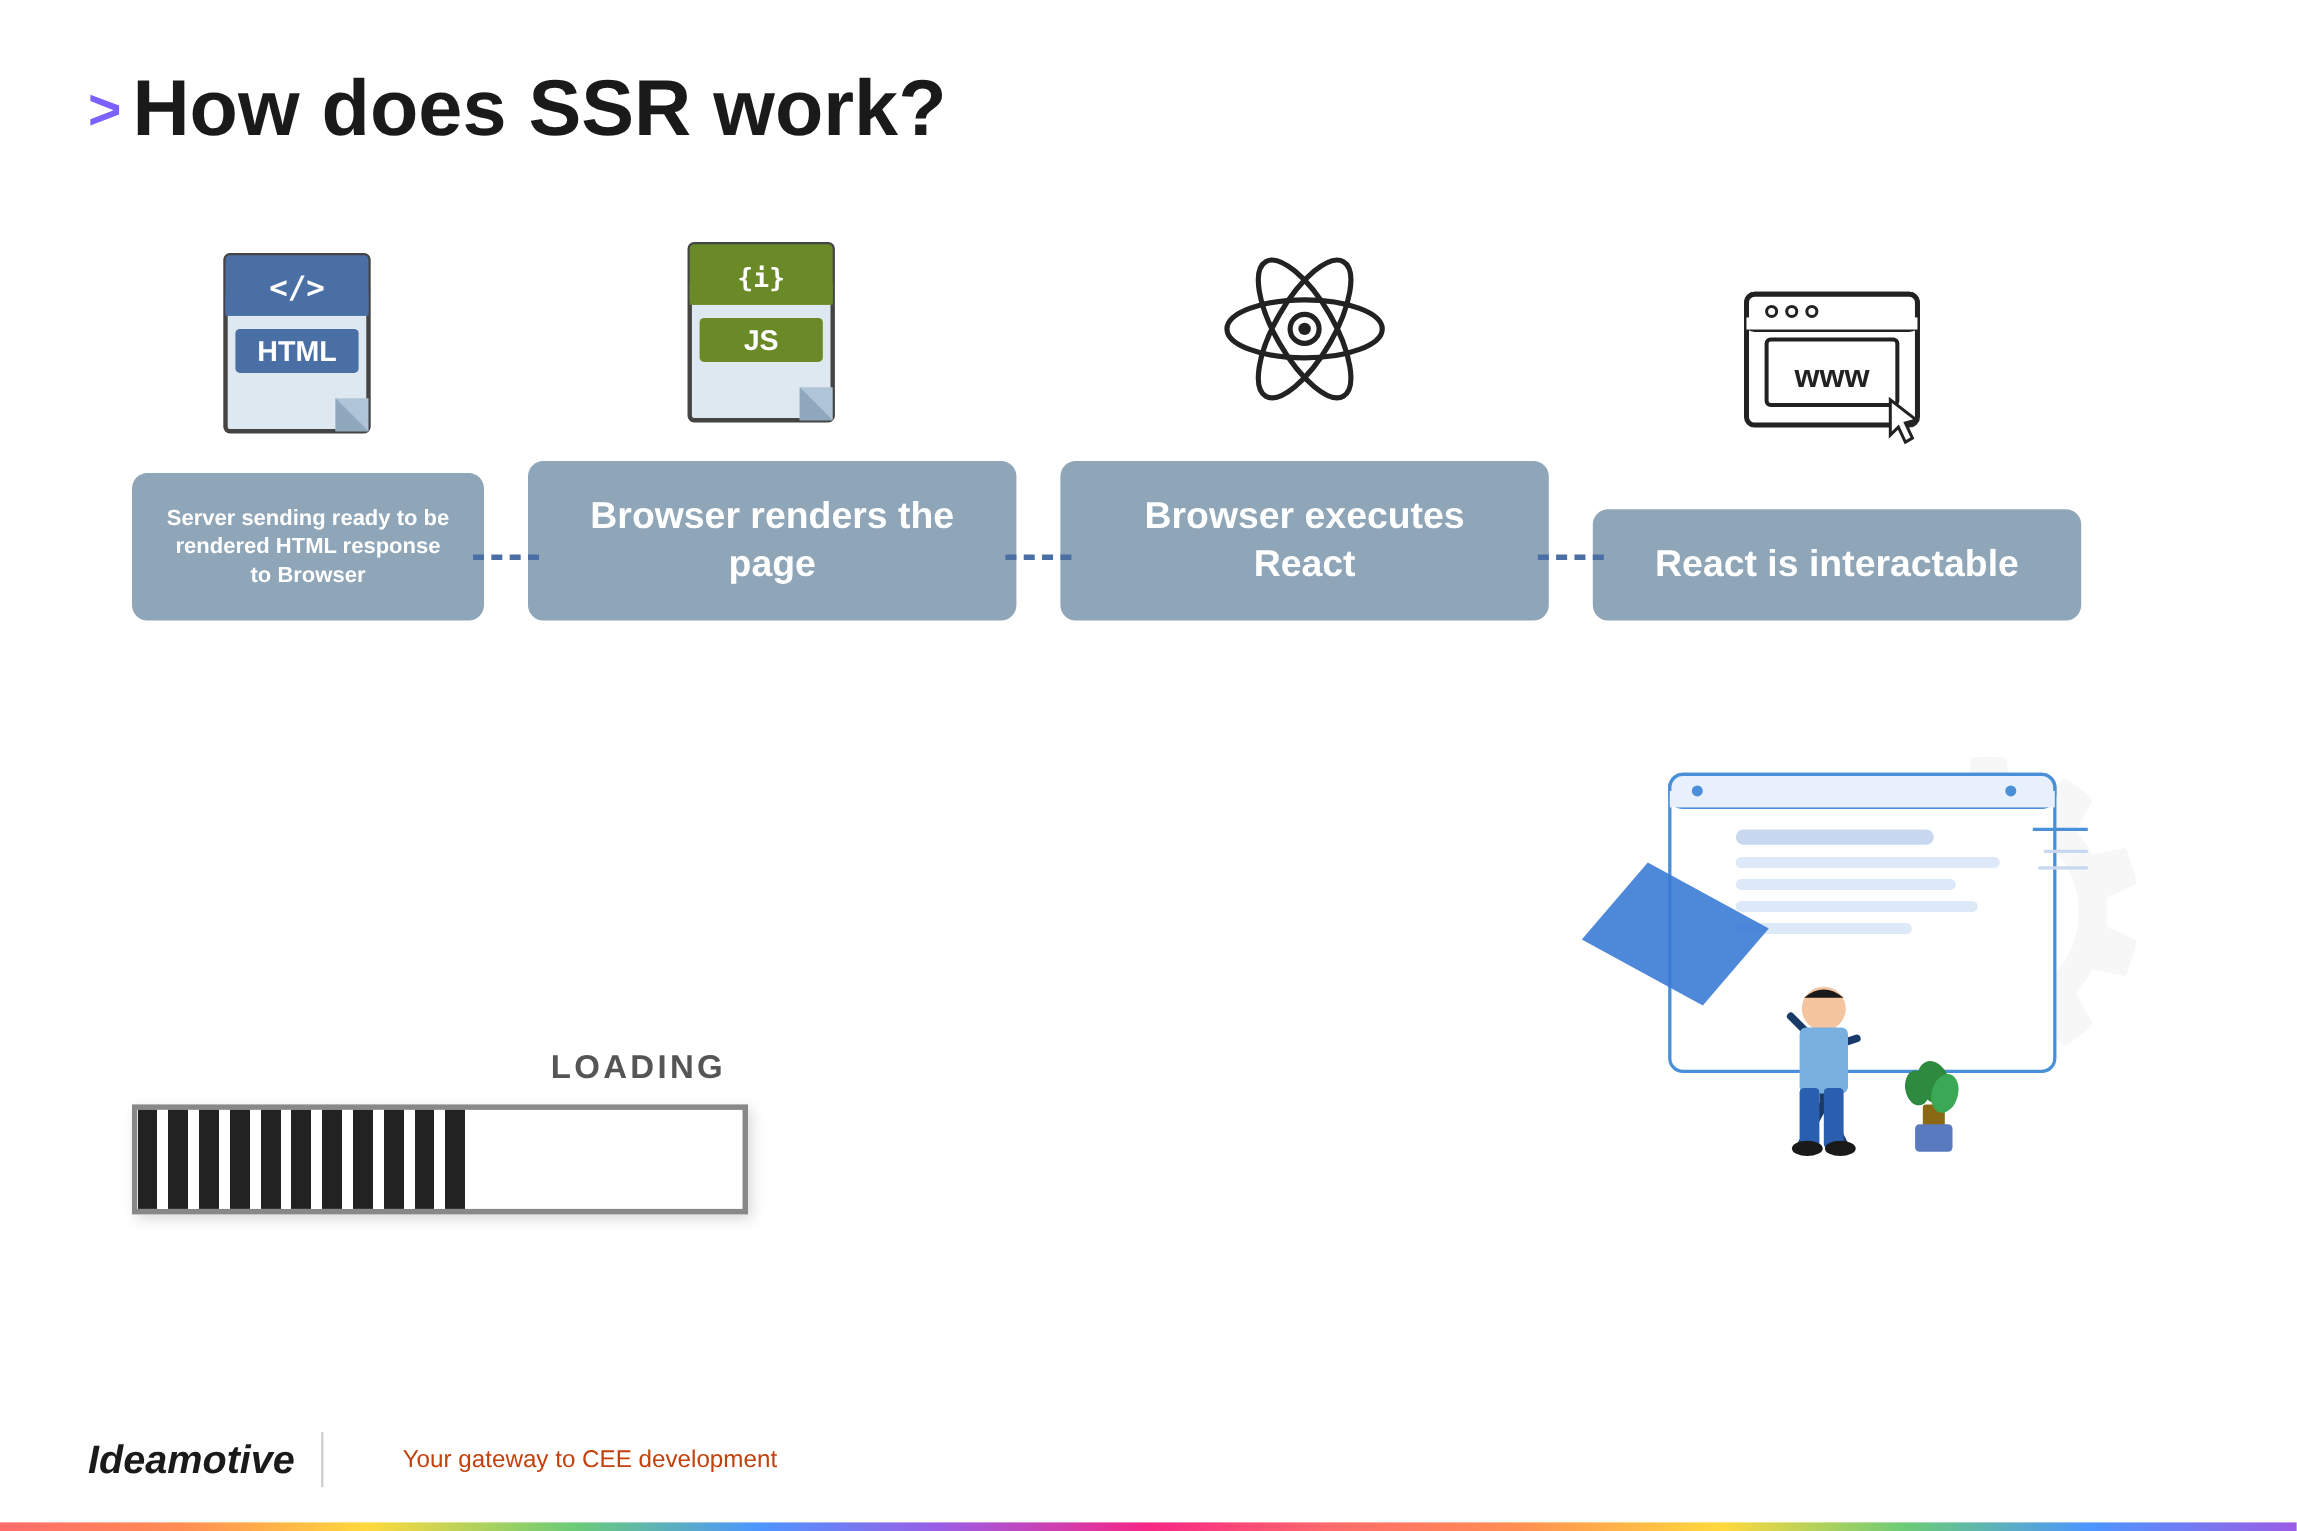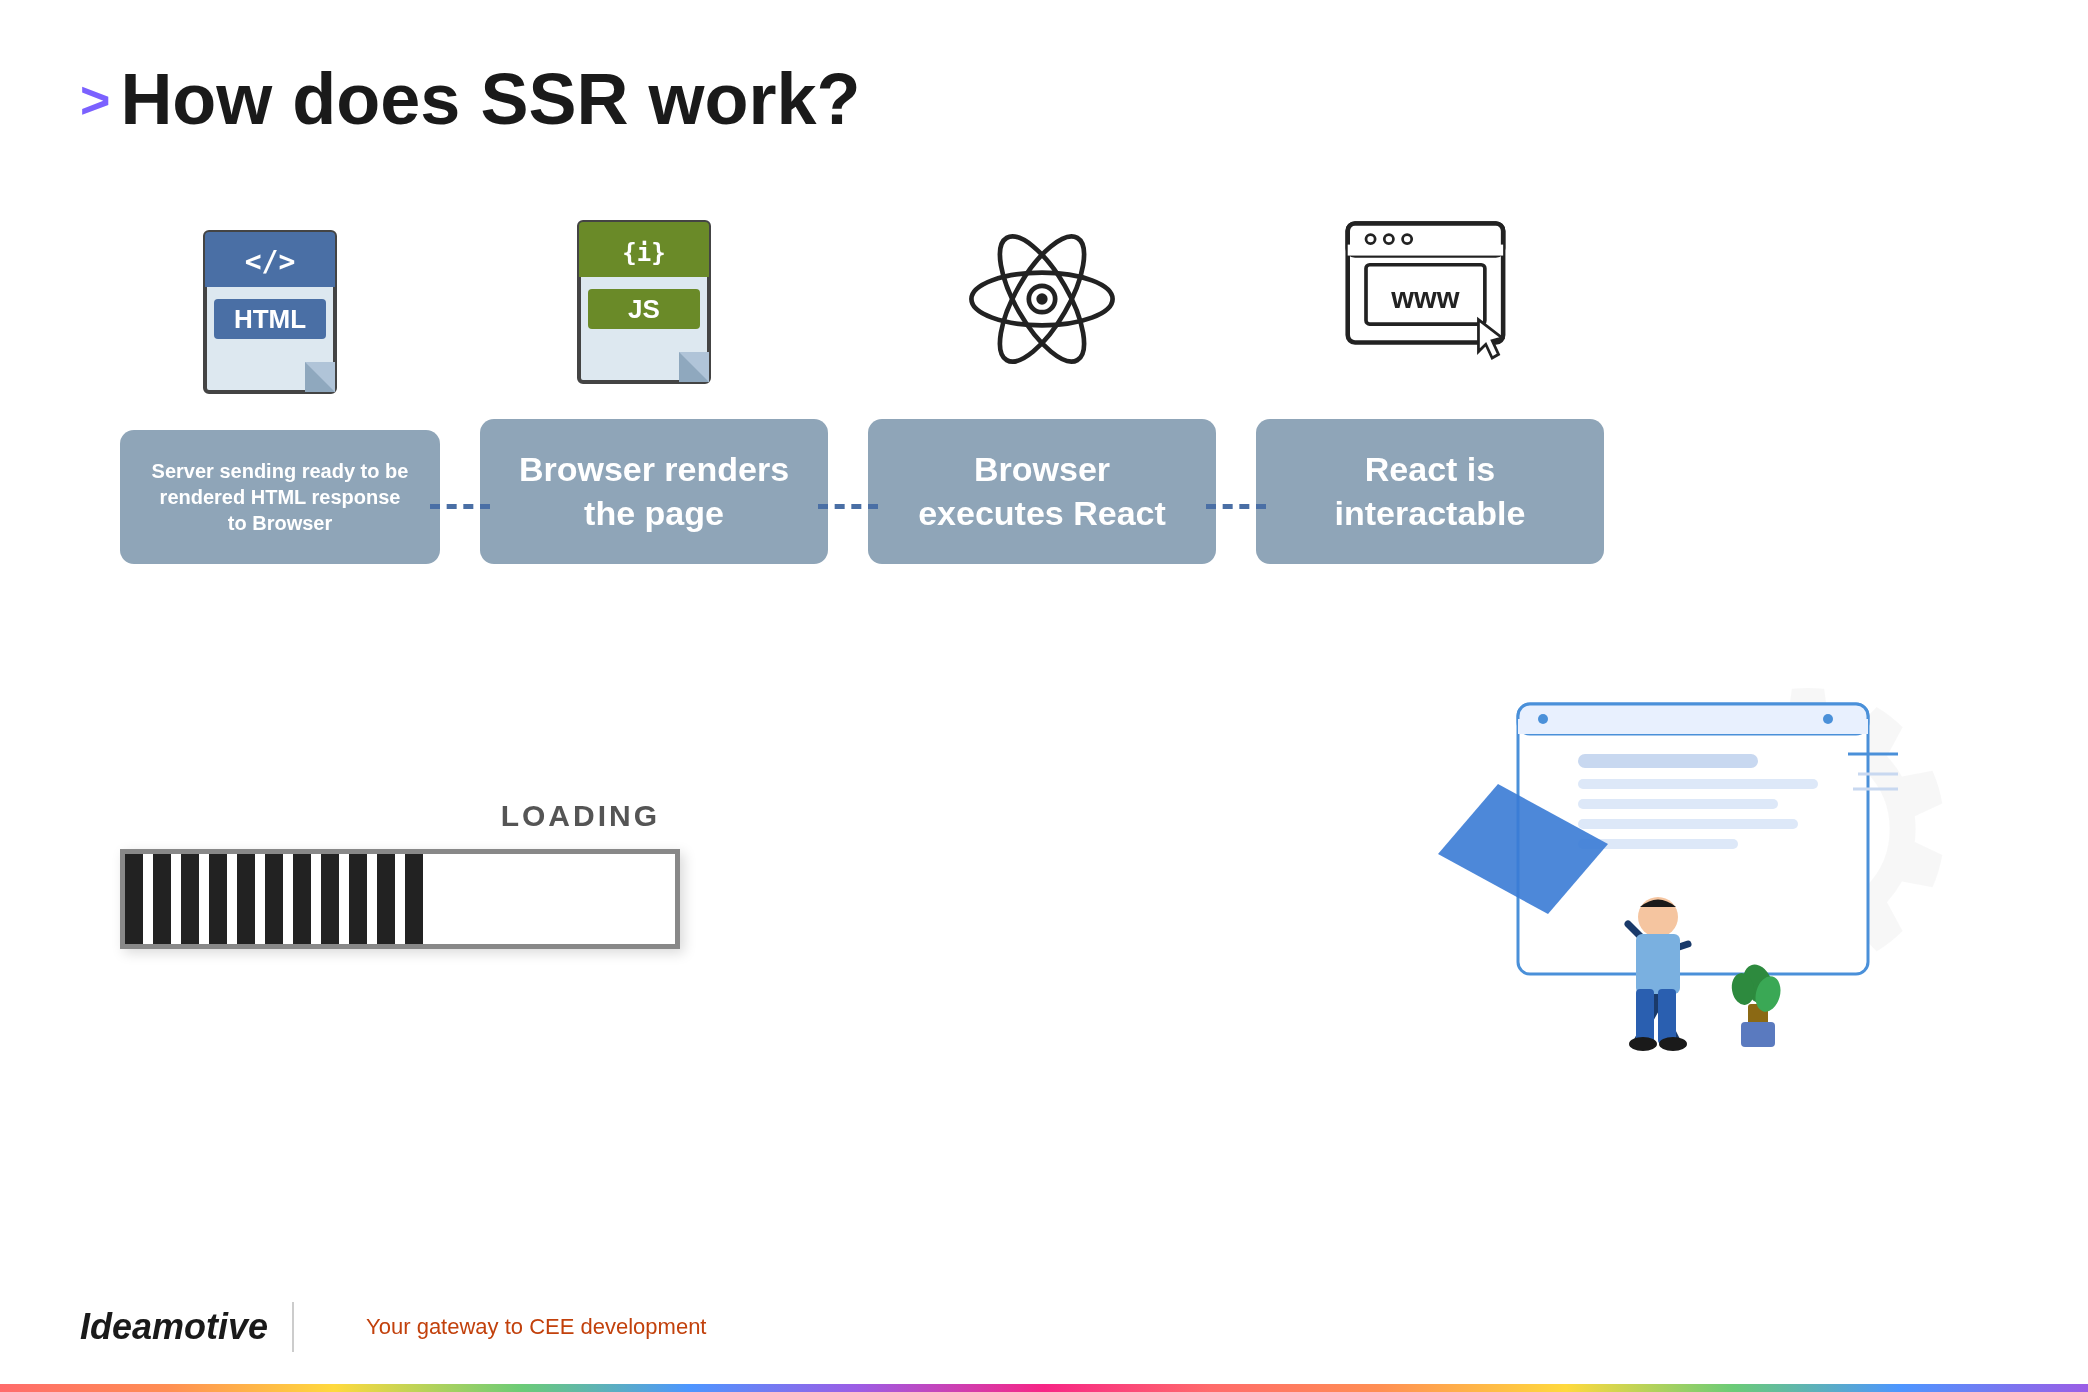--- a/index.html
+++ b/index.html
@@ -82,21 +82,21 @@
       text-align: center;
       padding: 28px 30px;
       line-height: 1.3;
     }
 
     .flow-box-wide {
       width: 320px;
       font-size: 20px;
     }
     .flow-box-narrow {
-      width: 348px;
+      width: 444px;
     }
 
     .flow-connector {
       display: flex;
       align-items: center;
       padding-bottom: 55px;
       margin: 0 -10px;
       position: relative;
       z-index: 10;
     }
@@ -127,21 +127,21 @@
 
     
     .browser-icon svg {
       width: 180px;
       height: 160px;
     }
 
     
     .bottom-section {
       display: flex;
-      align-items: center;
+      align-items: flex-end;
       justify-content: space-between;
       margin-top: 80px;
       padding: 0 40px;
       gap: 24px;
     }
 
     
     .loading-container {
       display: flex;
       flex-direction: column;

